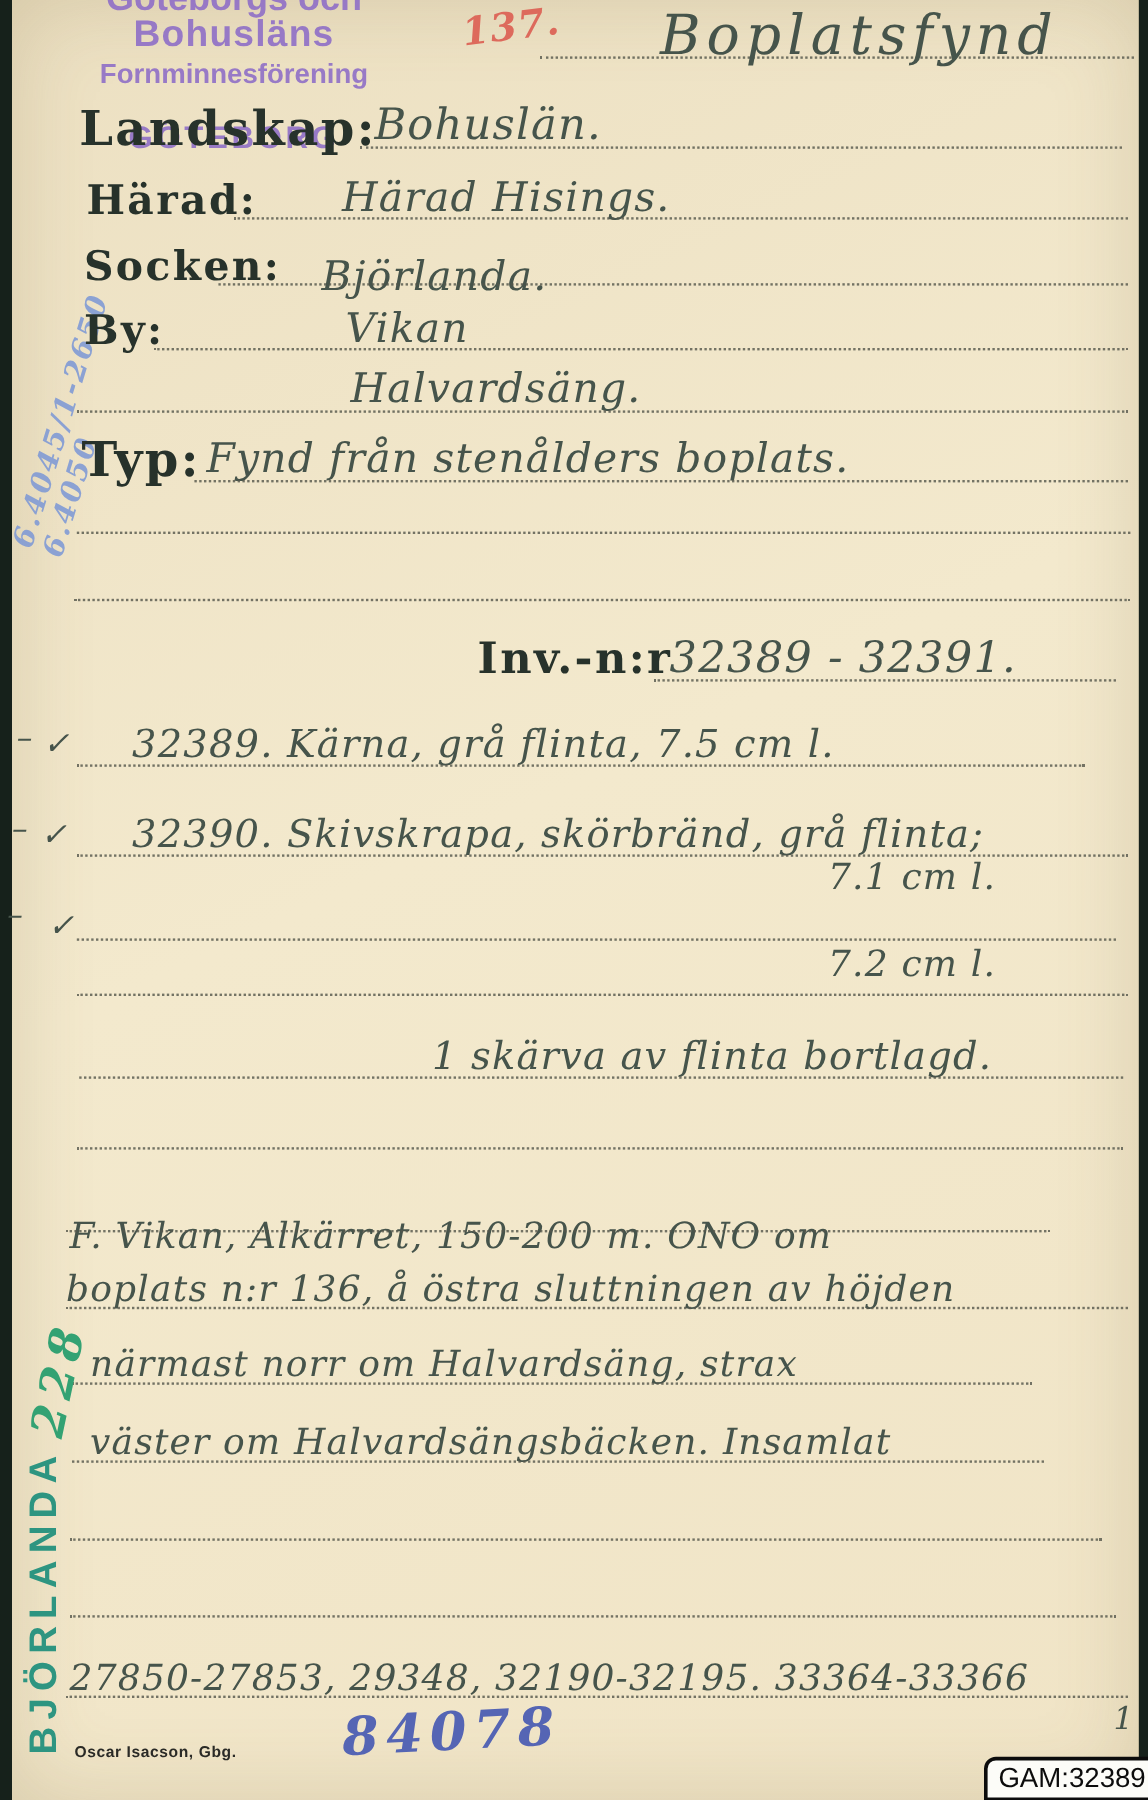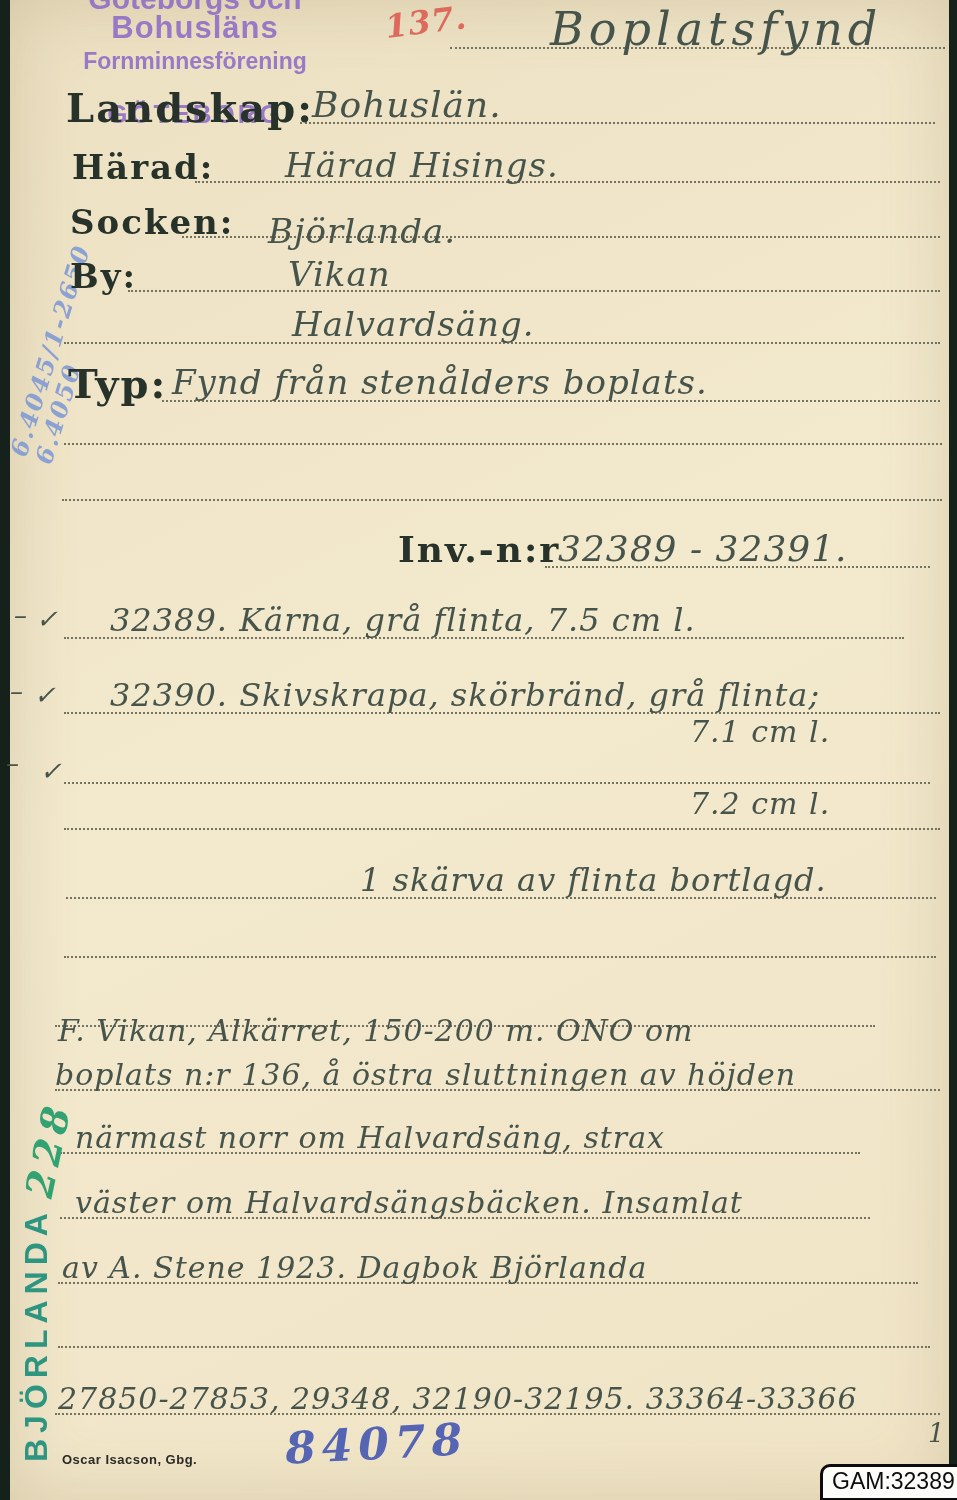--- a/index.html
+++ b/index.html
@@ -155,21 +155,20 @@
   <div class="dotted dl-f2"></div>
 
   <div class="p-line p0">F. Vikan, Alkärret, 150-200 m. ONO om</div>
   <div class="dotted dl-p0"></div>
   <div class="p-line p1">boplats n:r 136, å östra sluttningen av höjden</div>
   <div class="dotted dl-p1"></div>
   <div class="p-line p2">närmast norr om Halvardsäng, strax</div>
   <div class="dotted dl-p2"></div>
   <div class="p-line p3">väster om Halvardsängsbäcken. Insamlat</div>
   <div class="dotted dl-p3"></div>
-  <div class="p-line p4">av A. Stene 1923. Dagbok Björlanda</div>
   <div class="dotted dl-p4"></div>
   <div class="dotted dl-p5"></div>
   <div class="p-line p6">27850-27853, 29348, 32190-32195. 33364-33366</div>
   <div class="dotted dl-p6"></div>
   <div class="hand footnote1">1</div>
 
   <div class="bluepencil">
     <div>6.4045/1-2650</div>
     <div>6.4050</div>
   </div>

